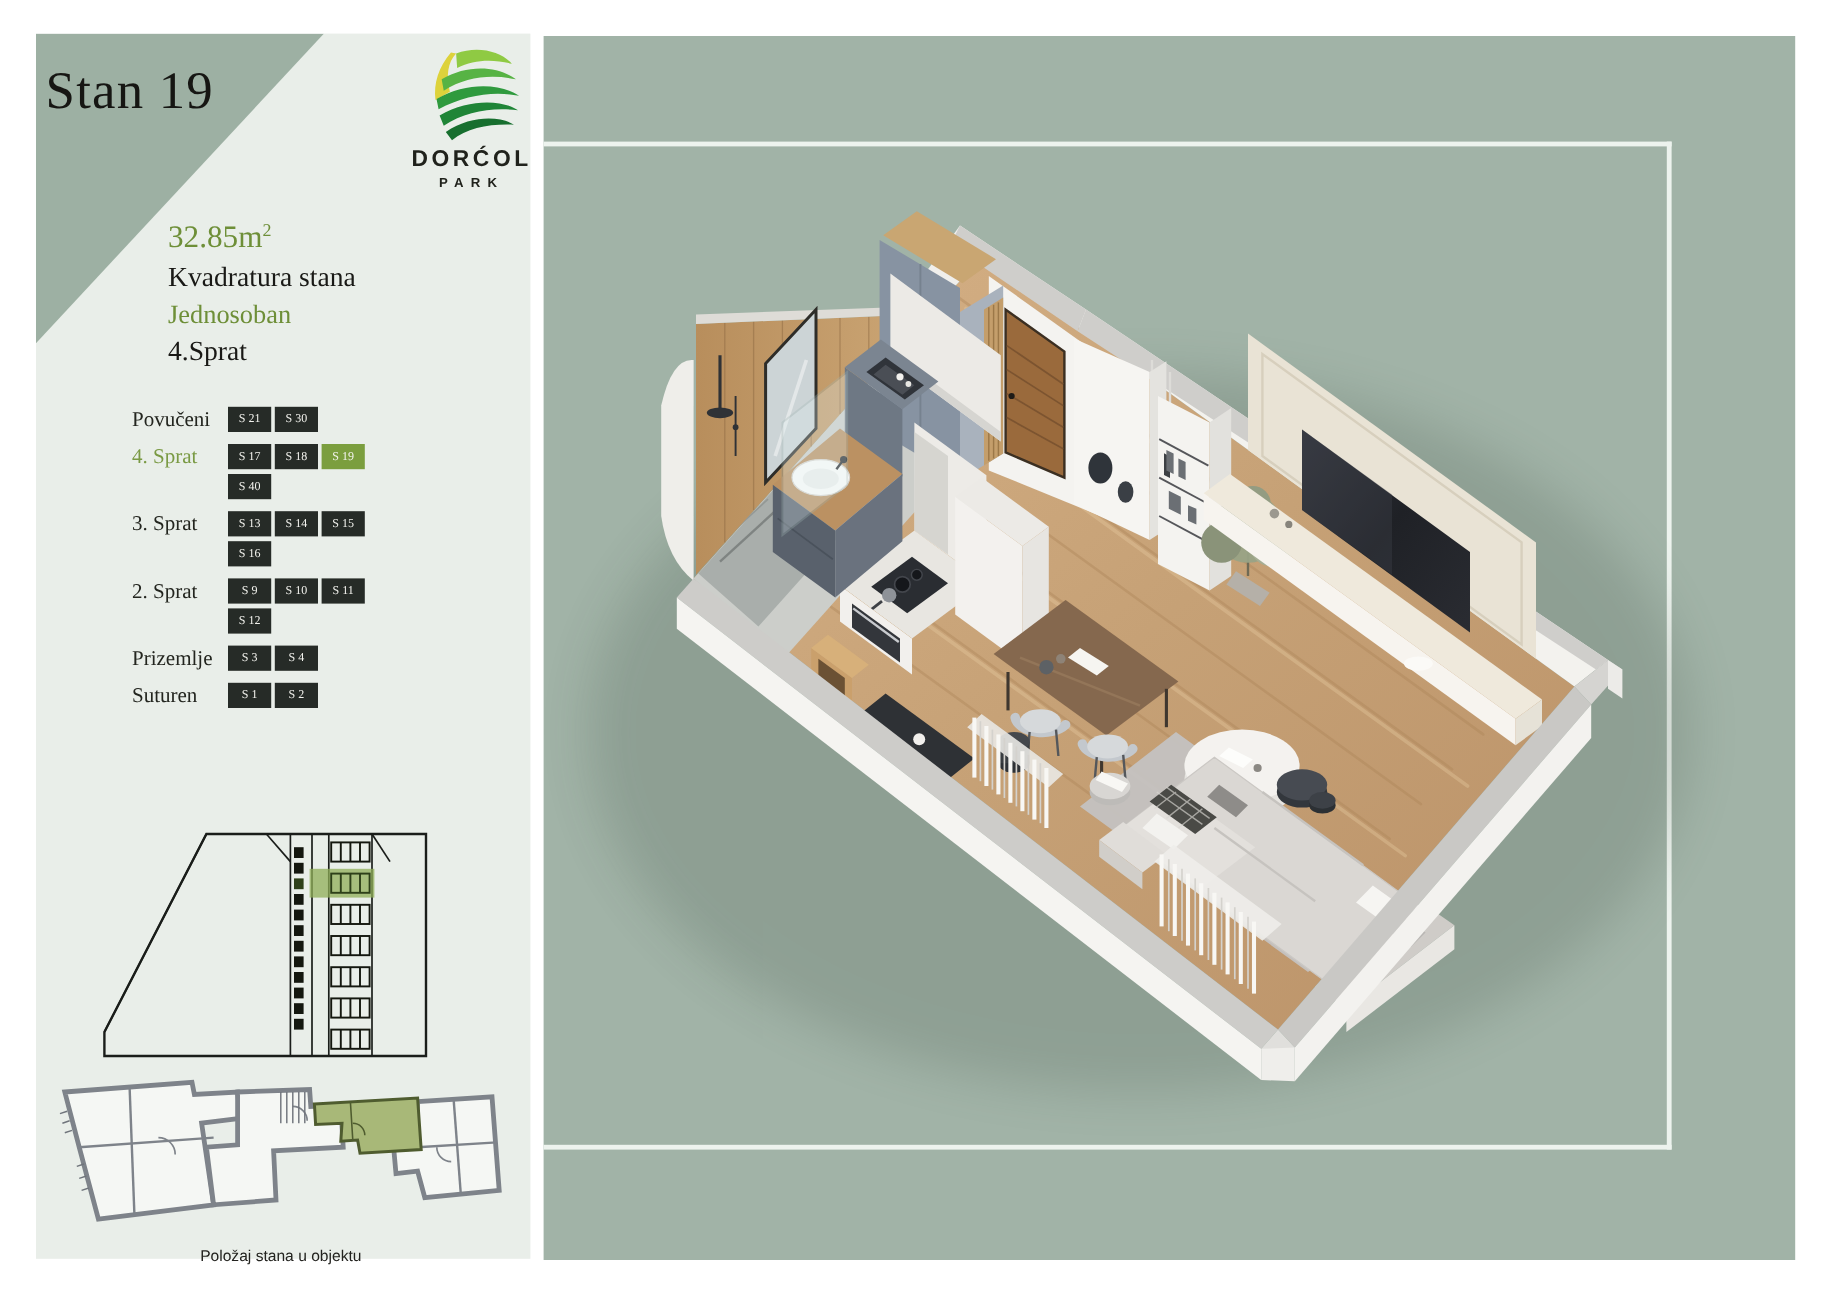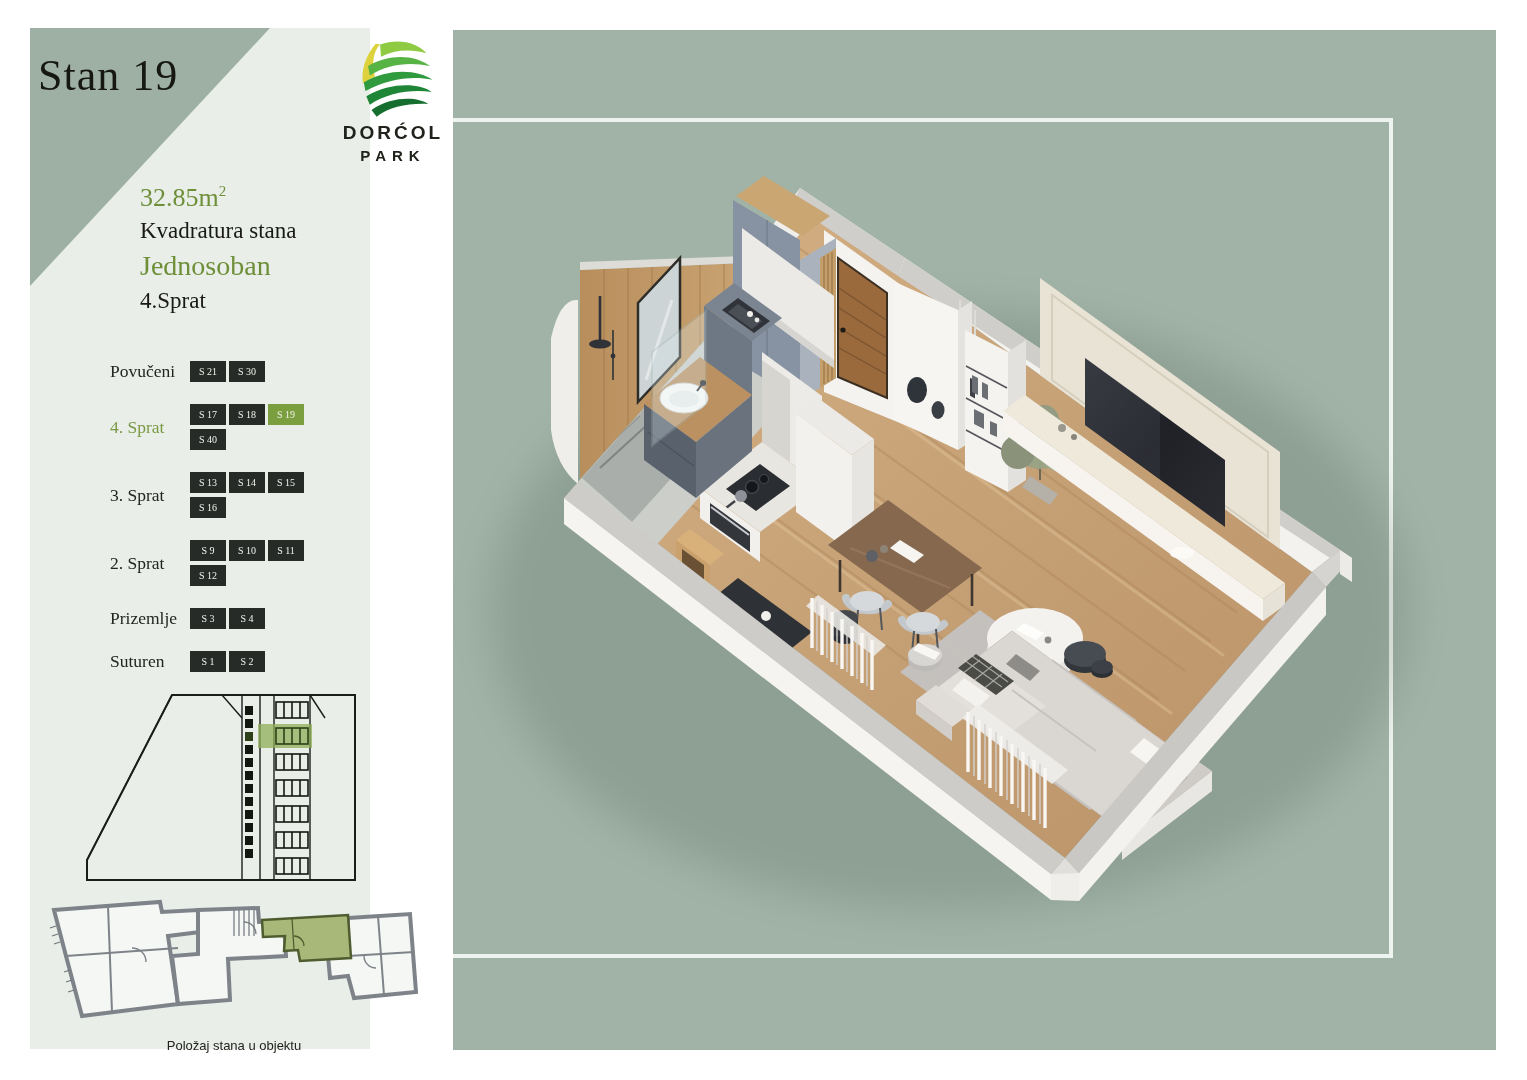--- a/index.html
+++ b/index.html
@@ -5,41 +5,41 @@
   :root{
     --panel:#a1b3a7; --light:#e9eee9; --accent:#7b9e3e; --txtgreen:#6e8f38;
     --chip:#262b27; --frame:#edf3ee; --tri:#9db0a3; --ink:#1b1d1a;
   }
   *{margin:0;padding:0;box-sizing:border-box;}
   html,body{background:#ffffff;}
   body{font-family:"Liberation Serif","DejaVu Serif",serif;color:var(--ink);}
   .page{position:relative;width:1527px;height:1080px;background:#fff;overflow:hidden;}
 
   
-  .sidebar{position:absolute;left:30px;top:28px;width:340px;height:1021px;background:var(--light);}
+  .sidebar{position:absolute;left:30px;top:28px;width:412px;height:1021px;background:var(--light);}
   .tri{position:absolute;left:0;top:0;width:240px;height:258px;background:var(--tri);
        clip-path:polygon(0 0,100% 0,0 100%);}
   .title{position:absolute;left:8px;top:22px;font-size:44px;letter-spacing:1px;color:#161613;}
 
   .logo{position:absolute;left:308px;top:12px;width:110px;text-align:center;}
   .logo svg{display:block;margin:0 auto;}
   .logo-name{font-family:"Liberation Sans","DejaVu Sans",sans-serif;font-weight:bold;
              font-size:19px;letter-spacing:3px;color:#20221c;margin-top:4px;}
   .logo-sub{font-family:"Liberation Sans","DejaVu Sans",sans-serif;font-weight:bold;
-            font-size:15px;letter-spacing:6px;color:#20221c;margin-top:3px;text-align:center;}
+            font-size:11px;letter-spacing:6px;color:#20221c;margin-top:3px;text-align:center;}
 
   .details{position:absolute;left:110px;top:152px;line-height:1.36;}
   .details .area{font-size:26px;color:var(--txtgreen);}
   .details .area sup{font-size:15px;}
   .details .row1{font-size:23px;color:#191916;}
-  .details .row2{font-size:28px;color:var(--txtgreen);}
+  .details .row2{font-size:22px;color:var(--txtgreen);}
   .details .row3{font-size:23px;color:#191916;}
 
   .floors{position:absolute;left:80px;top:311px;width:240px;}
-  .floor-row{display:flex;align-items:center;margin-bottom:10px;margin-top:22px;}
+  .floor-row{display:flex;margin-bottom:10px;}
   .floor-label{width:80px;font-size:17.5px;color:#23251f;flex:none;}
   .floor-label.active{color:#7a9a44;}
   .chips{width:120px;display:flex;flex-wrap:wrap;gap:4px 3px;}
   .chip{width:36px;height:21px;background:var(--chip);color:#f3f3ee;font-size:10px;
         display:flex;align-items:center;justify-content:center;cursor:pointer;}
   .chip.active{background:var(--accent);}
 
   .section-svg{position:absolute;left:32px;top:660px;}
   .plan-wrap{position:absolute;left:18px;top:868px;width:372px;}
   .plan-caption{margin-top:10px;text-align:center;font-family:"Liberation Sans","DejaVu Sans",sans-serif;

